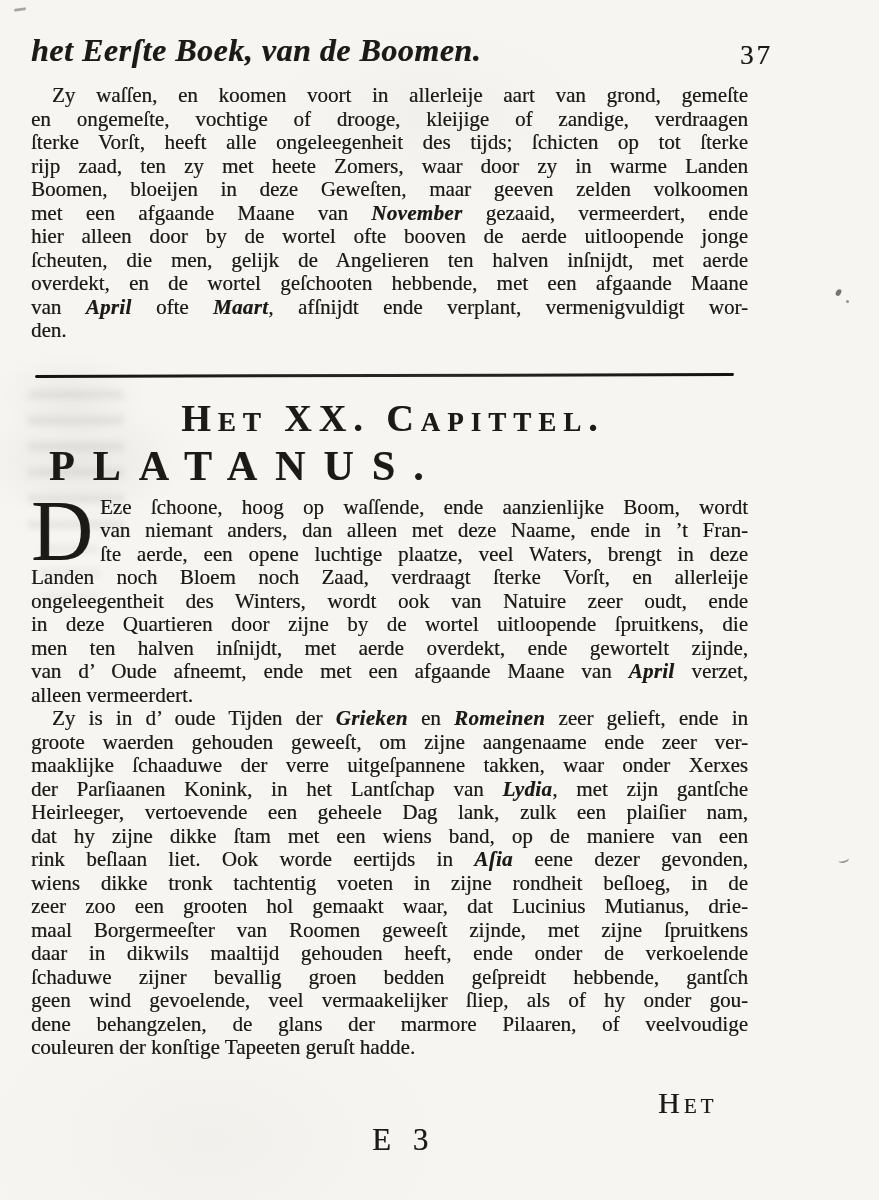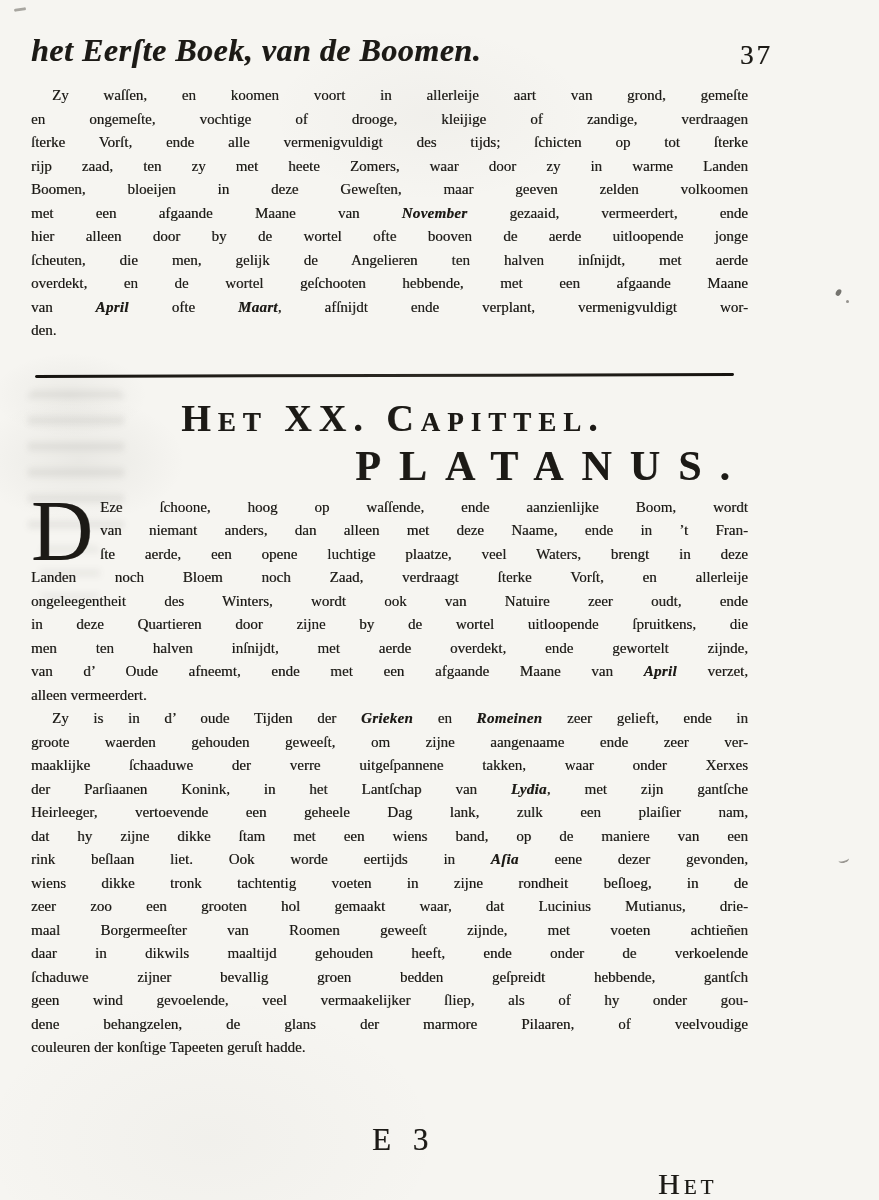--- a/index.html
+++ b/index.html
@@ -27,51 +27,51 @@
   }
   .page-number{
     position:absolute;left:740px;top:40px;font-size:27px;letter-spacing:3px;
     text-shadow:0.4px 0.2px 0 rgba(28,26,22,0.6);
   }
   .text-block{
     position:absolute;left:31px;top:84px;width:717px;
     text-shadow:0.4px 0.2px 0 rgba(28,26,22,0.55);
   }
   .line{
-    height:23.5px;line-height:23.5px;font-size:15px;
+    height:23.5px;line-height:23.5px;font-size:21px;
     text-align:justify;text-align-last:justify;
   }
   .line.indent{text-indent:21px}
   .line.last{text-align-last:left}
   .it{font-style:italic;font-weight:bold;letter-spacing:0.3px}
   .sc{font-variant:small-caps;letter-spacing:2.5px}
   .rule{
     height:3px;margin:31px 14px 0 4px;border-radius:2px;
     background:linear-gradient(90deg,#16130f,#2b2822 55%,#16130f);
     transform:rotate(-0.15deg);
   }
   .chapter-heading{
     margin-top:23px;font-size:38px;font-weight:bold;line-height:36px;
     font-variant:small-caps;letter-spacing:7px;text-align:center;text-indent:7px;
   }
   .chapter-title{
     margin-top:7px;font-size:42px;font-weight:bold;line-height:47px;
-    letter-spacing:18px;text-indent:18px;text-align:right;
+    letter-spacing:18px;text-indent:18px;text-align:left;
   }
   .para.dropcap-para{margin-top:6px}
   .dropcap{
     float:left;width:63px;height:70px;margin-right:6px;
     font-size:86px;line-height:70px;font-weight:normal;
   }
   .signature{
     position:absolute;left:372px;top:1122px;font-size:31px;letter-spacing:7px;
     text-shadow:0.5px 0.2px 0 rgba(28,26,22,0.6);
   }
   .catchword{
-    position:absolute;left:658px;top:1167px;font-size:30px;
+    position:absolute;left:658px;top:1086px;font-size:30px;
     font-variant:small-caps;letter-spacing:4px;
     text-shadow:0.5px 0.2px 0 rgba(28,26,22,0.6);
   }
   
   .ghost-text{
     position:absolute;left:28px;top:390px;width:96px;height:150px;
     background:repeating-linear-gradient(180deg,
       rgba(75,73,66,0.16) 0 9px, transparent 9px 26px);
     filter:blur(3px);opacity:0.55;border-radius:8px;
   }
@@ -99,21 +99,21 @@
   <div class="speck4"></div>
 
   <div class="running-header">het Eerſte Boek, van de Boomen.</div>
   <div class="page-number">37</div>
 
   <main class="text-block">
 
     <section class="para">
         <div class="line indent"><span>Zy waſſen, en koomen voort in allerleije aart van grond, gemeſte</span></div>
         <div class="line"><span>en ongemeſte, vochtige of drooge, kleijige of zandige, verdraagen</span></div>
-        <div class="line"><span>ſterke Vorſt, ende alle vermenigvuldigt des tijds; ſchicten op tot ſterke</span></div>
+        <div class="line"><span>ſterke Vorſt, heeft alle ongeleegenheit des tijds; ſchicten op tot ſterke</span></div>
         <div class="line"><span>rijp zaad, ten zy met heete Zomers, waar door zy in warme Landen</span></div>
         <div class="line"><span>Boomen, bloeijen in deze Geweſten, maar geeven zelden volkoomen</span></div>
         <div class="line"><span>met een afgaande Maane van </span><span class="it">November</span><span> gezaaid, vermeerdert, ende</span></div>
         <div class="line"><span>hier alleen door by de wortel ofte booven de aerde uitloopende jonge</span></div>
         <div class="line"><span>ſcheuten, die men, gelijk de Angelieren ten halven inſnijdt, met aerde</span></div>
         <div class="line"><span>overdekt, en de wortel geſchooten hebbende, met een afgaande Maane</span></div>
         <div class="line"><span>van </span><span class="it">April</span><span> ofte </span><span class="it">Maart</span><span>, afſnijdt ende verplant, vermenigvuldigt wor-</span></div>
         <div class="line last"><span>den.</span></div>
       </section>
 
@@ -141,21 +141,21 @@
     <section class="para">
         <div class="line indent"><span>Zy is in d’ oude Tijden der </span><span class="it">Grieken</span><span> en </span><span class="it">Romeinen</span><span> zeer gelieft, ende in</span></div>
         <div class="line"><span>groote waerden gehouden geweeſt, om zijne aangenaame ende zeer ver-</span></div>
         <div class="line"><span>maaklijke ſchaaduwe der verre uitgeſpannene takken, waar onder Xerxes</span></div>
         <div class="line"><span>der Parſiaanen Konink, in het Lantſchap van </span><span class="it">Lydia</span><span>, met zijn gantſche</span></div>
         <div class="line"><span>Heirleeger, vertoevende een geheele Dag lank, zulk een plaiſier nam,</span></div>
         <div class="line"><span>dat hy zijne dikke ſtam met een wiens band, op de maniere van een</span></div>
         <div class="line"><span>rink beſlaan liet.  Ook worde eertijds in </span><span class="it">Aſia</span><span> eene dezer gevonden,</span></div>
         <div class="line"><span>wiens dikke tronk tachtentig voeten in zijne rondheit beſloeg, in de</span></div>
         <div class="line"><span>zeer zoo een grooten hol gemaakt waar, dat Lucinius Mutianus, drie-</span></div>
-        <div class="line"><span>maal Borgermeeſter van Roomen geweeſt zijnde, met voeten achtieñen</span></div>
+        <div class="line"><span>maal Borgermeeſter van Roomen geweeſt zijnde, met zijne ſpruitkens</span></div>
         <div class="line"><span>daar in dikwils maaltijd gehouden heeft, ende onder de verkoelende</span></div>
         <div class="line"><span>ſchaduwe zijner bevallig groen bedden geſpreidt hebbende, gantſch</span></div>
         <div class="line"><span>geen wind gevoelende, veel vermaakelijker ſliep, als of hy onder gou-</span></div>
         <div class="line"><span>dene behangzelen, de glans der marmore Pilaaren, of veelvoudige</span></div>
         <div class="line last"><span>couleuren der konſtige Tapeeten geruſt hadde.</span></div>
       </section>
 
   </main>
 
   <span class="signature">E 3</span>

